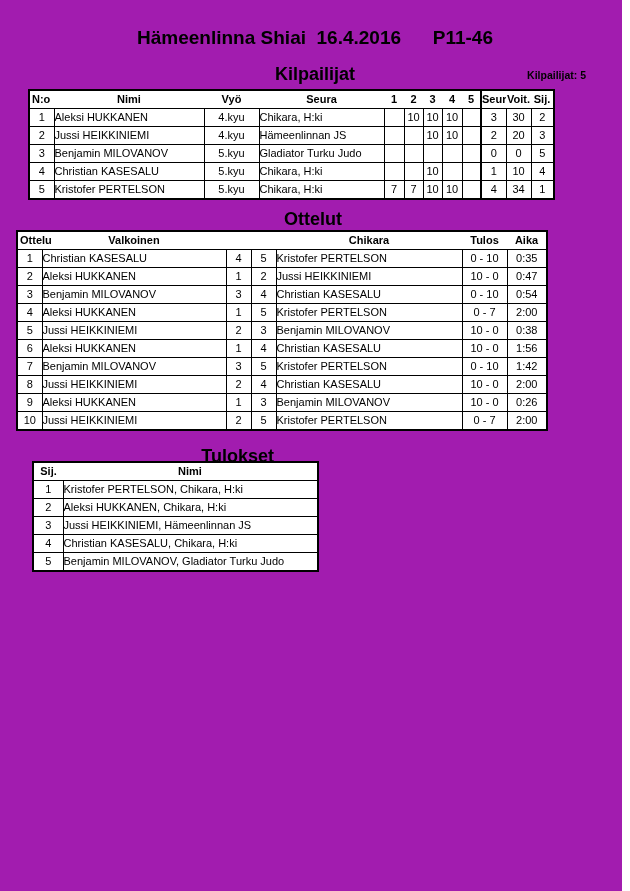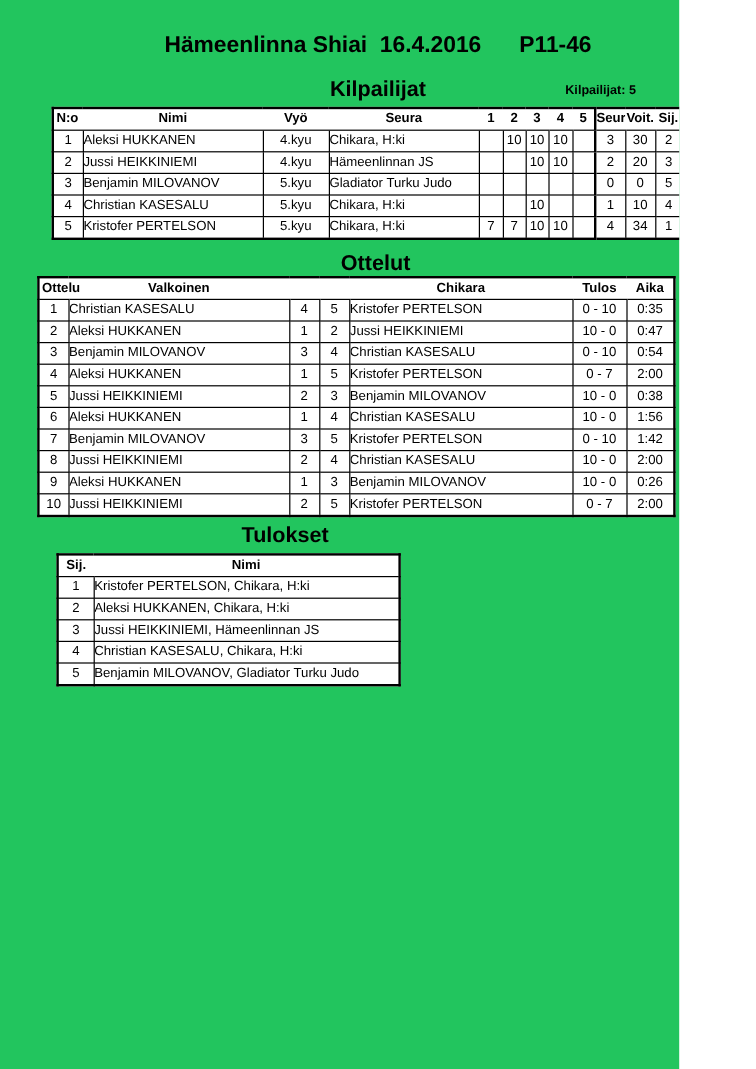--- a/index.html
+++ b/index.html
@@ -1,20 +1,20 @@
 <!DOCTYPE html>
 <html><head>
 <meta charset="utf-8">
 <style>
   html, body { margin: 0; padding: 0; background: #ffffff; }
   .page {
     position: relative;
-    width: 566px;
+    width: 622px;
     height: 891px;
-    background: #22c55e;
+    background: #a21caf;
     color: #000000;
     font-family: "Liberation Sans", sans-serif;
     overflow: hidden;
   }
   .title {
     position: absolute;
     top: 27px; left: 10px; width: 610px;
     text-align: center;
     font-size: 19px;
     font-weight: bold;
@@ -28,29 +28,28 @@
   }
   .section-title {
     position: absolute;
     width: 200px;
     text-align: right;
     font-size: 18px;
     font-weight: bold;
   }
   #st-kilpailijat { top: 64px; left: 155px; }
   #st-ottelut    { top: 209px; left: 142px; }
-  #st-tulokset   { top: 436px; left: 74px; }
+  #st-tulokset   { top: 446px; left: 74px; }
 
   table.doc {
     position: absolute;
     border-collapse: collapse;
     table-layout: fixed;
     border: 2px solid #000;
     background: #fff;
-    margin-left: 15px;
   }
   #t-kilpailijat { left: 28px; top: 89px;  width: 525px; }
   #t-ottelut     { left: 16px; top: 230px; width: 530px; }
   #t-tulokset    { left: 32px; top: 461px; width: 285px; }
 
   .doc th, .doc td {
     border: 1px solid #000;
     height: 17px;
     line-height: 17px;
     font-size: 11px;

